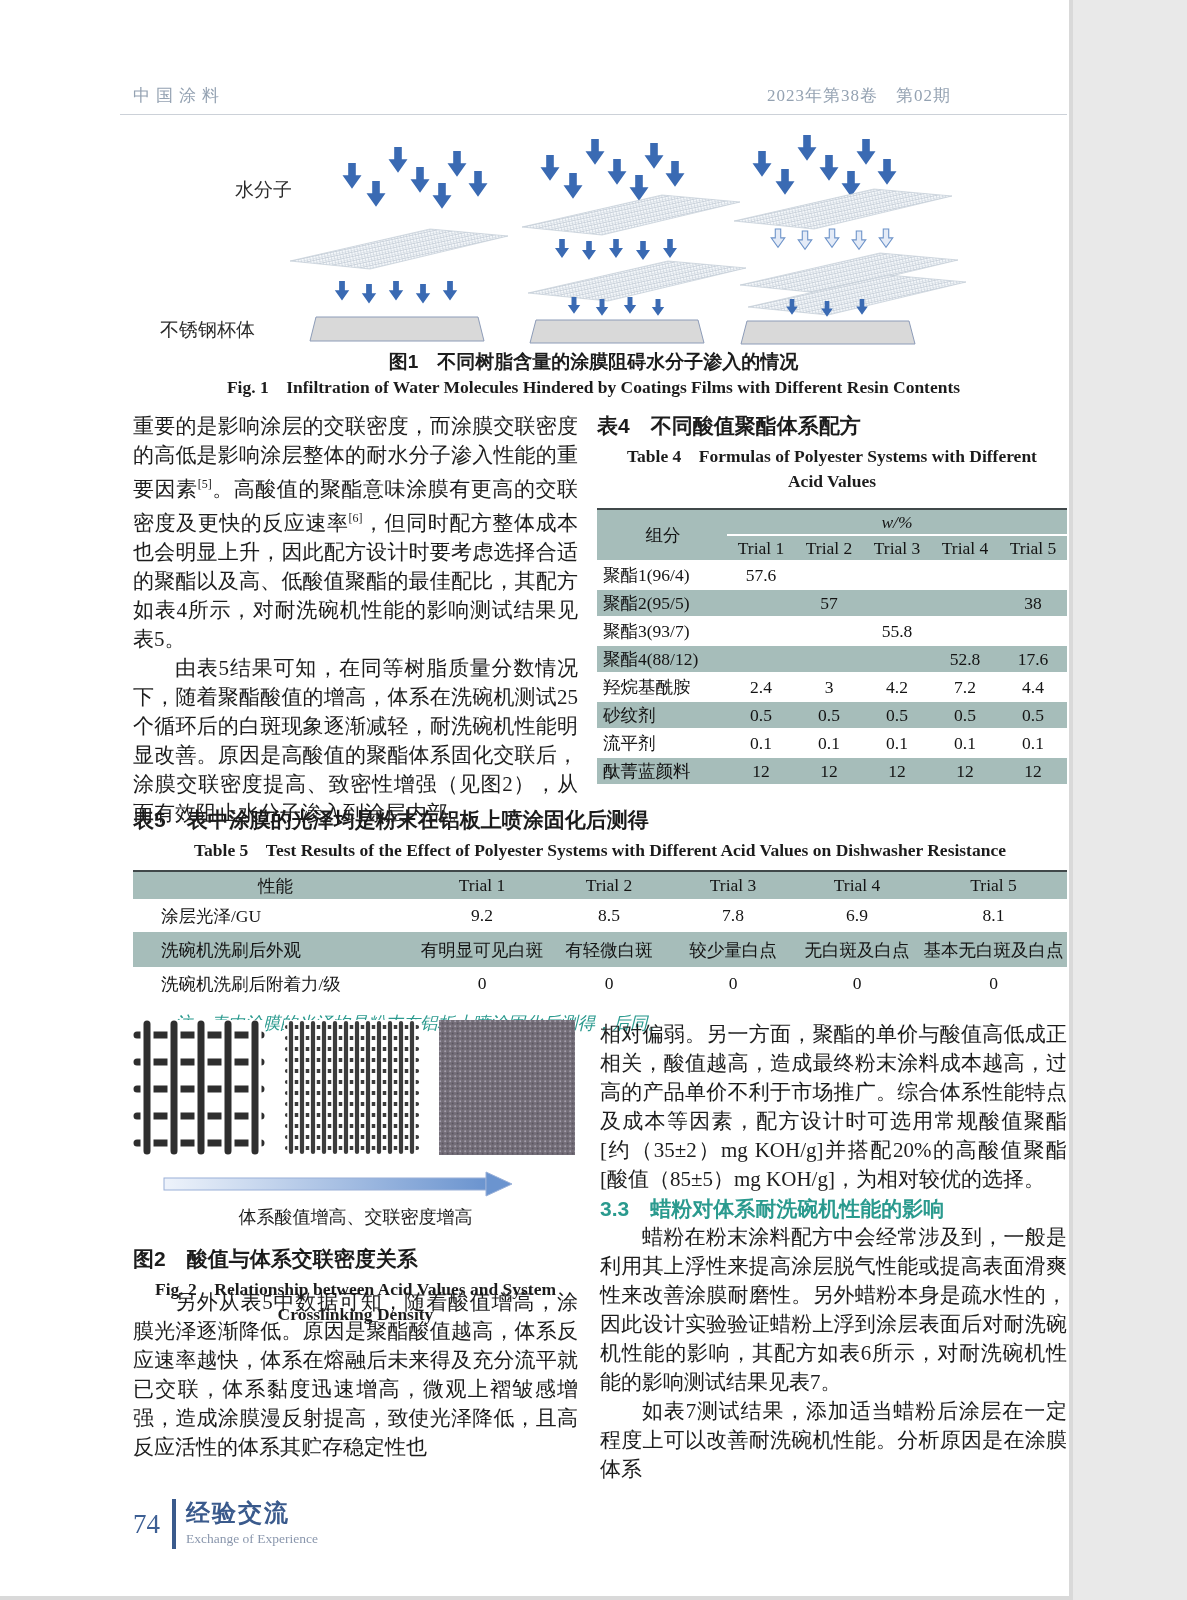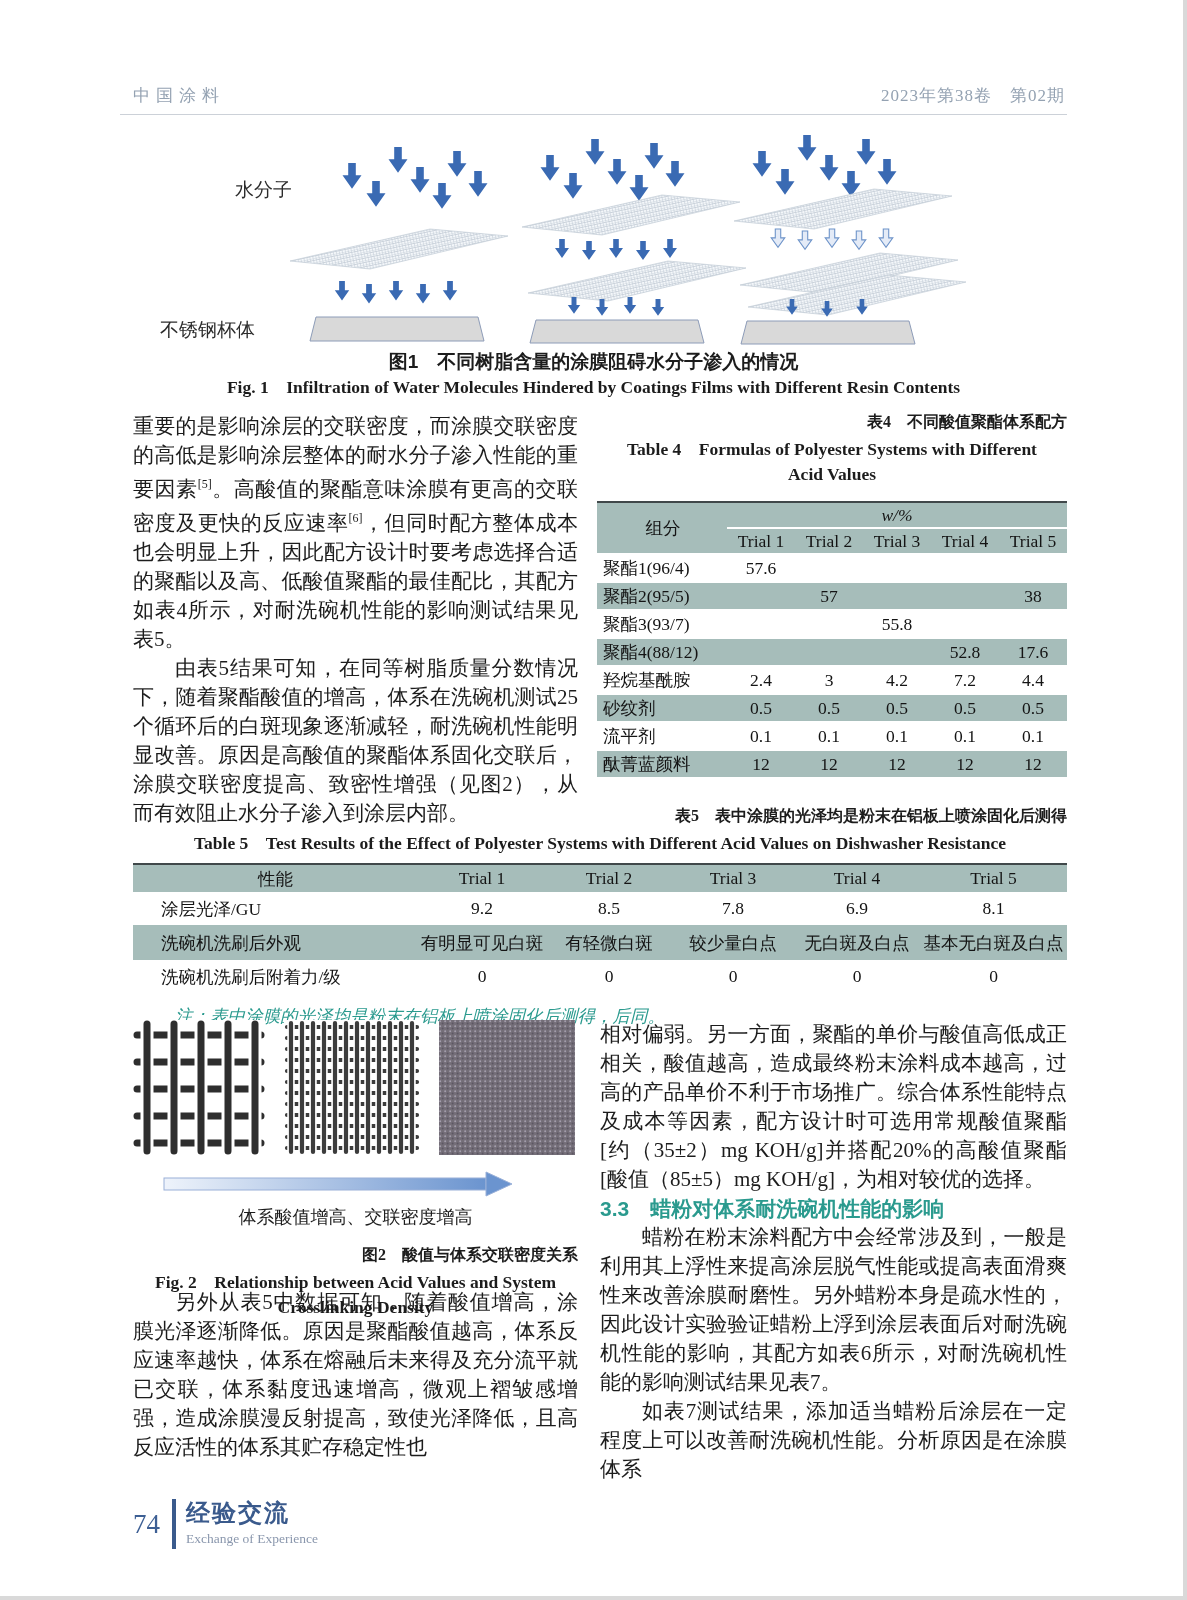--- a/index.html
+++ b/index.html
@@ -1,33 +1,33 @@
 <!DOCTYPE html>
 <html><head>
 <meta charset="utf-8">
 <style>
   html,body{margin:0;padding:0;background:#e9e9e9;}
-  .page{position:relative;width:1187px;height:1600px;background:#ffffff;
+  .page{position:relative;width:1073px;height:1600px;background:#ffffff;
         font-family:"Liberation Serif","DejaVu Serif",serif;color:#1c1c1c;
         box-shadow:inset -4px -4px 0 #d9d9d9;overflow:hidden;}
   
   .hdr-journal{position:absolute;left:133px;top:84px;font-size:17px;color:#94a2b2;letter-spacing:6px;}
   .hdr-issue{position:absolute;right:122px;top:84px;font-size:17px;color:#94a2b2;letter-spacing:1px;}
   .hdr-rule{position:absolute;left:120px;top:114px;width:947px;height:1px;background:#ccd1d8;}
   
   .fig1{position:absolute;left:130px;top:133px;}
   .figcap-cn{position:absolute;left:120px;width:947px;text-align:center;font-family:"Liberation Sans","DejaVu Sans",sans-serif;font-weight:bold;font-size:19px;}
   .figcap-en{position:absolute;left:60px;width:1067px;text-align:center;font-weight:bold;font-size:17.5px;}
   
   .col{position:absolute;width:445px;font-size:21px;line-height:29px;text-align:justify;}
   .col p{margin:0;}
   .indent{text-indent:2em;}
   sup{font-size:12px;}
   
-  .tbl-title-cn{text-align:right;font-family:Liberation Serif, serif;font-weight:bold;font-size:16px;margin:0 0 4px 0;}
+  .tbl-title-cn{text-align:left;font-family:Liberation Sans, sans-serif;font-weight:bold;font-size:21px;margin:0 0 4px 0;}
   .tbl-title-en{text-align:center;font-weight:bold;font-size:17.5px;margin:0;line-height:25px;}
   
   table{border-collapse:collapse;table-layout:fixed;width:100%;}
   .tbl{border-top:2px solid #40484a;border-bottom:2px solid #40484a;}
   .tbl th,.tbl td{padding:0;text-align:center;font-weight:normal;font-size:17.5px;color:#141414;}
   .tbl tr{border-bottom:2px solid #ffffff;}
   .shade{background:#a6bdba;}
   .t4 td:first-child{text-align:left;padding-left:6px;}
   .t4 tr{height:28px;}
   .t4 thead tr{height:26px;}

